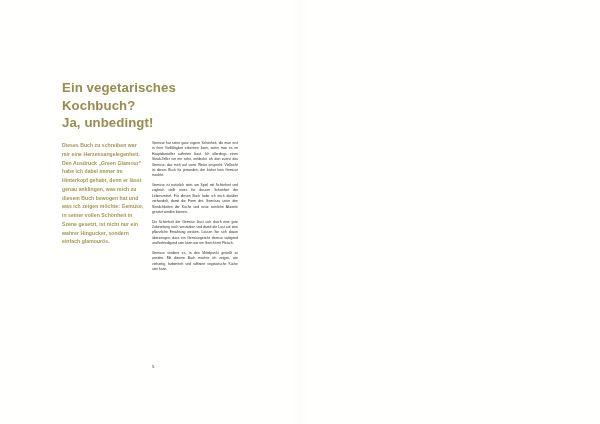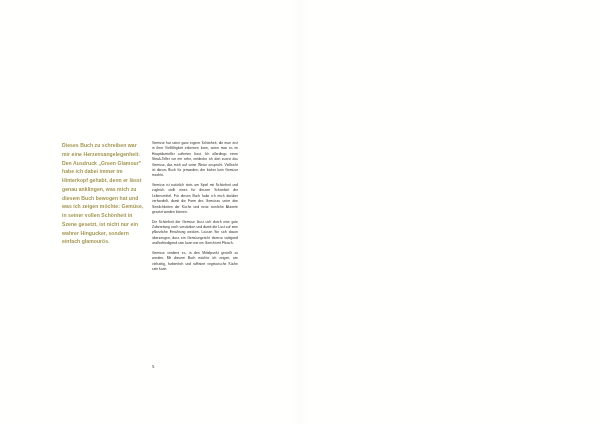--- a/index.html
+++ b/index.html
@@ -117,20 +117,23 @@
   }
   .folio-left  { left: 152px; }
 </style>
 </head>
 <body>
 
 <div class="spread">
 
   <div class="page page-left">
 
+    <h1 class="headline">Ein vegetarisches
+Kochbuch?
+Ja, unbedingt!</h1>
 
     <div class="col col-intro">
       <p class="intro-text">Dieses Buch zu schreiben war mir eine Herzensangelegenheit. Den Ausdruck „Green Glamour" habe ich dabei immer im Hinterkopf gehabt, denn er lässt genau anklingen, was mich zu diesem Buch bewogen hat und was ich zeigen möchte: Gemüse, in seiner vollen Schönheit in Szene gesetzt, ist nicht nur ein wahrer Hingucker, sondern einfach glamourös.</p>
     </div>
 
     <div class="col col-body col-2">
       <p class="body-text">Gemüse hat seine ganz eigene Schönheit, die man erst in ihrer Vielfältigkeit erkennen kann, wenn man es im Hauptdarsteller auftreten lässt. Ich allerdings einen Steak-Teller vor mir sehe, entdecke ich dort zuerst das Gemüse, das mich auf seine Weise anspricht. Vielleicht ist dieses Buch für jemanden, der bisher kein Gemüse mochte.</p>
       <p class="body-text">Gemüse ist natürlich stets am Spiel mit Schönheit und zugleich stellt eines für dessen Schönheit der Lebensmittel. Für diesen Buch habe ich mich darüber verhandelt, damit die Form des Gemüses unter den Sinnlichkeiten der Küche und neue sinnliche Akzente gesetzt werden können.</p>
       <p class="body-text">Die Schönheit der Gemüse lässt sich durch eine gute Zubereitung noch verstärken und damit die Lust auf eine pflanzliche Ernährung wecken. Lassen Sie sich davon überzeugen, dass ein Gemüse­gericht ebenso sättigend und befriedigend sein kann wie ein Gericht mit Fleisch.</p>
       <p class="body-text">Gemüse verdient es, in den Mittelpunkt gestellt zu werden. Mit diesem Buch möchte ich zeigen, wie vielseitig, farbenfroh und raffiniert vegetarische Küche sein kann.</p>

